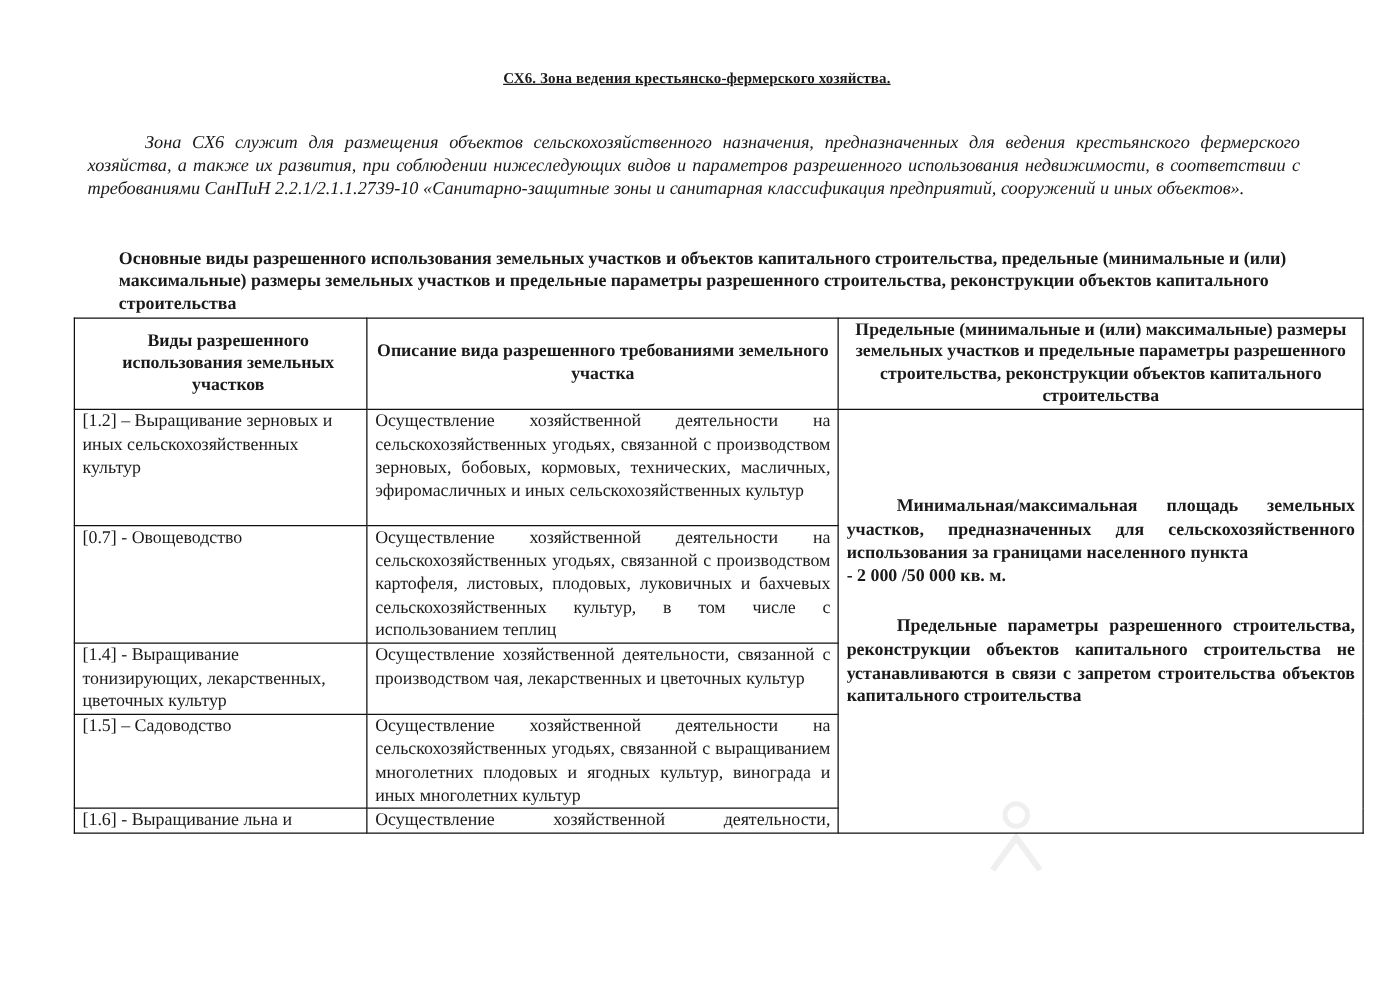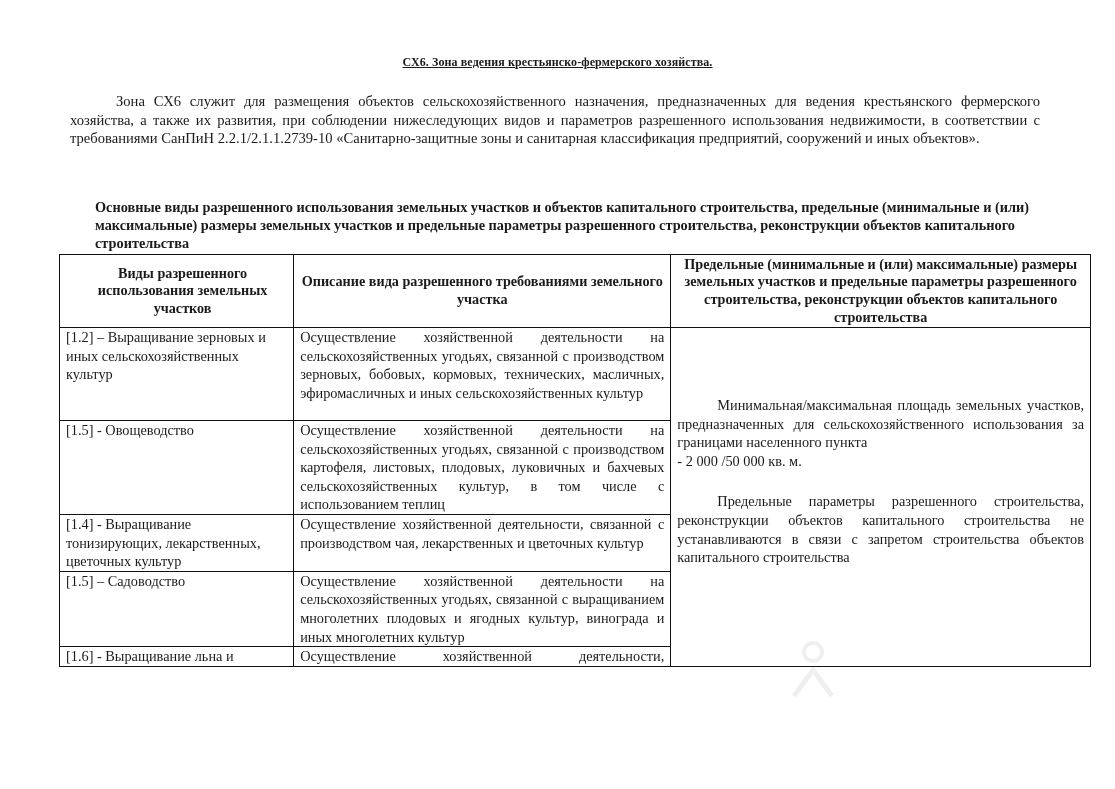--- a/index.html
+++ b/index.html
@@ -1,35 +1,35 @@
 <!DOCTYPE html>
 <html><head>
 <meta charset="utf-8">
 <style>
   html, body { margin: 0; padding: 0; background: #ffffff; }
   body { width: 1115px; height: 789px; position: relative; overflow: hidden;
          font-family: "Liberation Serif", "DejaVu Serif", serif; color: #1a1a1a; }
   .title { position: absolute; top: 55px; left: 0; width: 1115px; text-align: center;
            font-weight: bold; font-size: 12px; text-decoration: underline; letter-spacing: 0.1px; }
-  .intro { position: absolute; top: 92px; left: 70px; width: 970px; 
+  .intro { position: absolute; top: 105px; left: 70px; width: 970px; font-style: italic;
            font-size: 14.6px; line-height: 18.6px; text-align: justify; text-indent: 46px; }
   .heading { position: absolute; top: 199px; left: 95px; width: 940px; text-align: left;
              font-weight: bold; font-size: 14.3px; line-height: 17.8px; }
   table.grid { position: absolute; top: 254px; left: 59px; width: 1032px; border-collapse: collapse;
                table-layout: fixed; font-size: 14.3px; line-height: 18.6px; }
   table.grid td, table.grid th { border: 1.5px solid #111; padding: 0 6px; vertical-align: top; }
   table.grid th { font-weight: bold; text-align: center; vertical-align: middle; font-size: 14.2px; line-height: 17.6px; }
   .col1 { width: 226px; }
   .col2 { width: 364px; }
   .col3 { width: 405px; }
   .c2 { text-align: justify; text-align-last: left; margin-left: 40px; }
   .c3 { vertical-align: top !important; text-align: justify; }
   .c3 .p { text-indent: 40px; }
   .c3 .gap { height: 22px; }
-  .c3-inner { padding-top: 68px; }
+  .c3-inner { padding-top: 68px; font-weight: bold; }
   .th1 { padding-left: 18px !important; }
   .watermark { position: absolute; left: 790px; top: 640px; width: 200px; height: 60px; opacity: 0.06; }
   .watermark .wm-text { position: absolute; left: 55px; top: 12px; font-family: "DejaVu Sans", sans-serif;
                         font-weight: bold; font-size: 40px; color: #000; letter-spacing: 1px; }
 </style>
 </head>
 <body>
 
 <div class="title">СХ6. Зона ведения крестьянско-фермерского хозяйства.</div>
 
@@ -55,21 +55,21 @@
     <td class="c3" rowspan="5">
       <div class="c3-inner">
         <div class="p">Минимальная/максимальная площадь земельных участков, предназначенных для сельскохозяйственного использования за границами населенного пункта</div>
         <div>- 2 000 /50 000 кв. м.</div>
         <div class="gap"></div>
         <div class="p">Предельные параметры разрешенного строительства, реконструкции объектов капитального строительства не устанавливаются в связи с запретом строительства объектов капитального строительства</div>
       </div>
     </td>
   </tr>
   <tr style="height:94px">
-    <td>[1.5] - Овощеводство</td>
+    <td>[0.7] - Овощеводство</td>
     <td class="c2">Осуществление хозяйственной деятельности на сельскохозяйственных угодьях, связанной с производством картофеля, листовых, плодовых, луковичных и бахчевых сельскохозяйственных культур, в том числе с использованием теплиц</td>
   </tr>
   <tr style="height:54px">
     <td>[1.4] - Выращивание тонизирующих, лекарственных, цветочных культур</td>
     <td class="c2">Осуществление хозяйственной деятельности, связанной с производством чая, лекарственных и цветочных культур</td>
   </tr>
   <tr style="height:75px">
     <td>[1.5] – Садоводство</td>
     <td class="c2">Осуществление хозяйственной деятельности на сельскохозяйственных угодьях, связанной с выращиванием многолетних плодовых и ягодных культур, винограда и иных многолетних культур</td>
   </tr>

